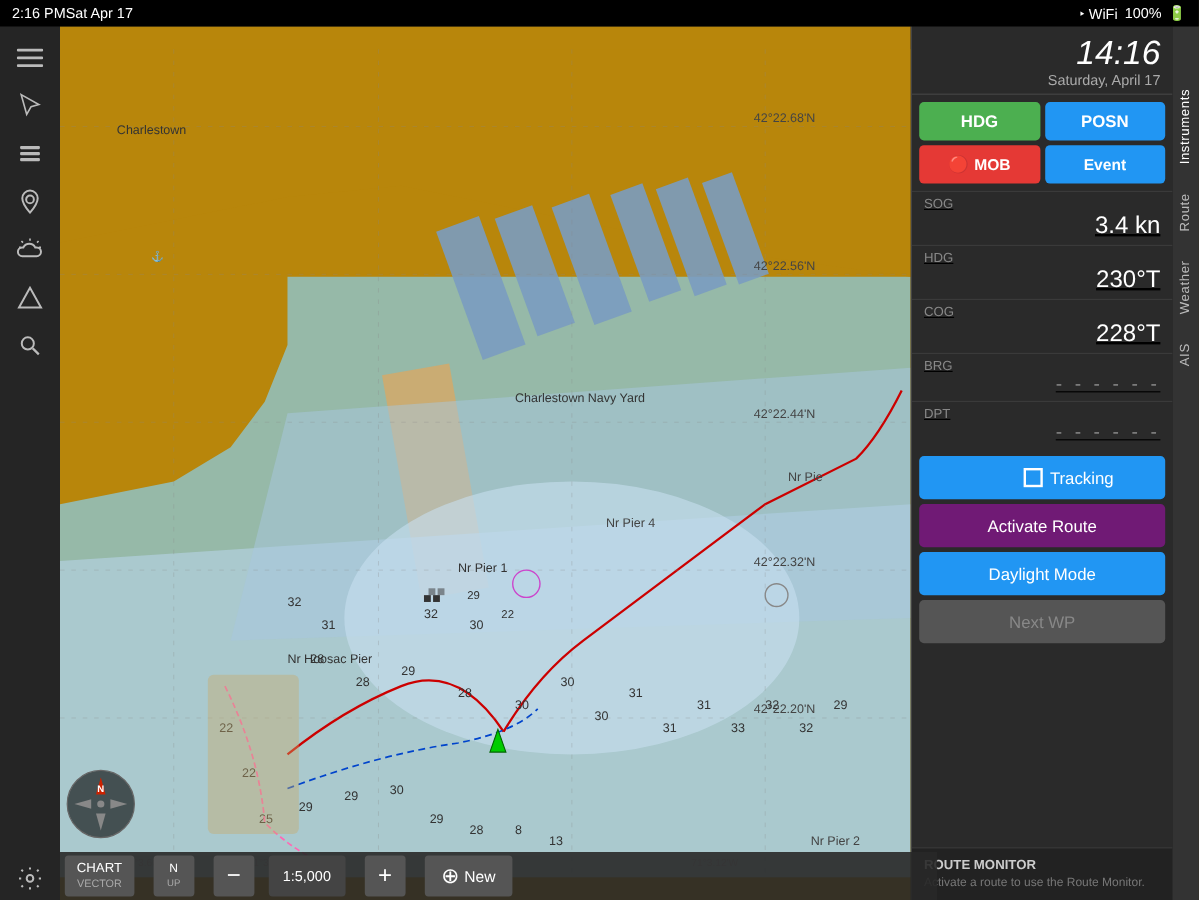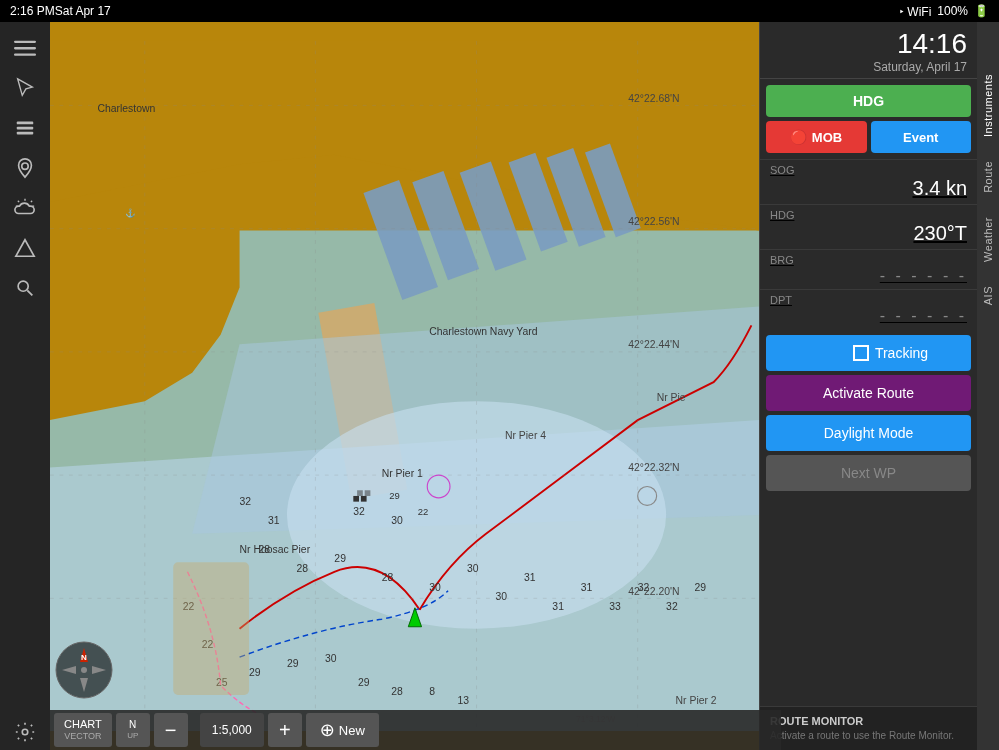--- a/index.html
+++ b/index.html
@@ -54,21 +54,21 @@
     }
     .panel-tab.active { color: #fff; }
 
     
     #right-panel { right: 22px; width: 218px; }
 
     
     #time-display {
       padding: 6px 10px 4px; text-align: right; border-bottom: 1px solid #444;
     }
-    #time-display .time { color: #fff; font-size: 28px; font-weight: 300; }
+    #time-display .time { color: #fff; font-size: 28px; font-weight: 300; font-style: italic; }
     #time-display .date { color: #aaa; font-size: 12px; }
 
     
     #nav-buttons {
       display: flex; padding: 6px 6px 4px; gap: 4px;
     }
     .nav-btn {
       flex: 1; height: 32px; border: none; border-radius: 4px;
       font-size: 14px; font-weight: 600; cursor: pointer;
     }
@@ -122,21 +122,21 @@
       margin-top: auto; padding: 8px 10px; border-top: 1px solid #3a3a3a;
       background: #222;
     }
     #route-monitor .rm-title { color: #ccc; font-size: 11px; font-weight: 600; margin-bottom: 2px; }
     #route-monitor .rm-desc { color: #777; font-size: 10px; line-height: 1.3; }
 
     
     #chart-bottom-bar {
       position: absolute; bottom: 0; left: 50px; right: 218px; height: 40px;
       background: rgba(40,40,40,0.9); display: flex; align-items: center;
-      gap: 0; z-index: 10; padding: 0 4px;
+      gap: 12px; z-index: 10; padding: 0 4px;
     }
     .chart-mode-btn {
       height: 34px; padding: 0 10px; background: #555; color: #fff;
       border: none; border-radius: 3px; font-size: 11px; cursor: pointer;
       display: flex; flex-direction: column; align-items: center; justify-content: center;
       line-height: 1.2;
     }
     .chart-mode-btn .sub { font-size: 9px; color: #aaa; }
     .chart-orient-btn {
       height: 34px; width: 34px; background: #555; color: #fff;
@@ -146,21 +146,21 @@
     }
     .chart-orient-btn .sub { font-size: 8px; color: #aaa; }
     .zoom-btn {
       height: 34px; width: 34px; background: #555; color: #fff;
       border: none; border-radius: 3px; font-size: 20px; cursor: pointer;
       display: flex; align-items: center; justify-content: center; margin-left: 4px;
     }
     .scale-display {
       height: 34px; padding: 0 12px; background: #444; color: #fff;
       font-size: 12px; display: flex; align-items: center;
-      margin-left: 12px; border-radius: 3px;
+      margin-left: 0; border-radius: 3px;
     }
     .new-btn {
       height: 34px; padding: 0 14px; background: #555; color: #fff;
       border: none; border-radius: 3px; font-size: 13px; cursor: pointer;
       display: flex; align-items: center; gap: 4px; margin-left: 4px;
     }
     .new-btn .plus { font-size: 18px; }
 
     
     #compass-rose {
@@ -363,38 +363,43 @@
 
 <div id="right-panel">
 
   <div id="time-display">
     <div class="time">14:16</div>
     <div class="date">Saturday, April 17</div>
   </div>
 
   <div id="nav-buttons">
     <button class="nav-btn hdg">HDG</button>
+    <button class="nav-btn posn">POSN</button>
   </div>
 
   <div id="action-buttons">
     <button class="action-btn mob">
       <span style="font-size:14px;">🔴</span>
       <span>MOB</span>
     </button>
     <button class="action-btn event">Event</button>
   </div>
 
 
   <div class="data-row">
     <div class="label">SOG</div>
     <div class="value">3.4 kn</div>
   </div>
   <div class="data-row">
     <div class="label">HDG</div>
     <div class="value">230°T</div>
+  </div>
+  <div class="data-row">
+    <div class="label">COG</div>
+    <div class="value">228°T</div>
   </div>
   <div class="data-row">
     <div class="label">BRG</div>
     <div class="value dashes">- - - - - -</div>
   </div>
   <div class="data-row">
     <div class="label">DPT</div>
     <div class="value dashes">- - - - - -</div>
   </div>
 

